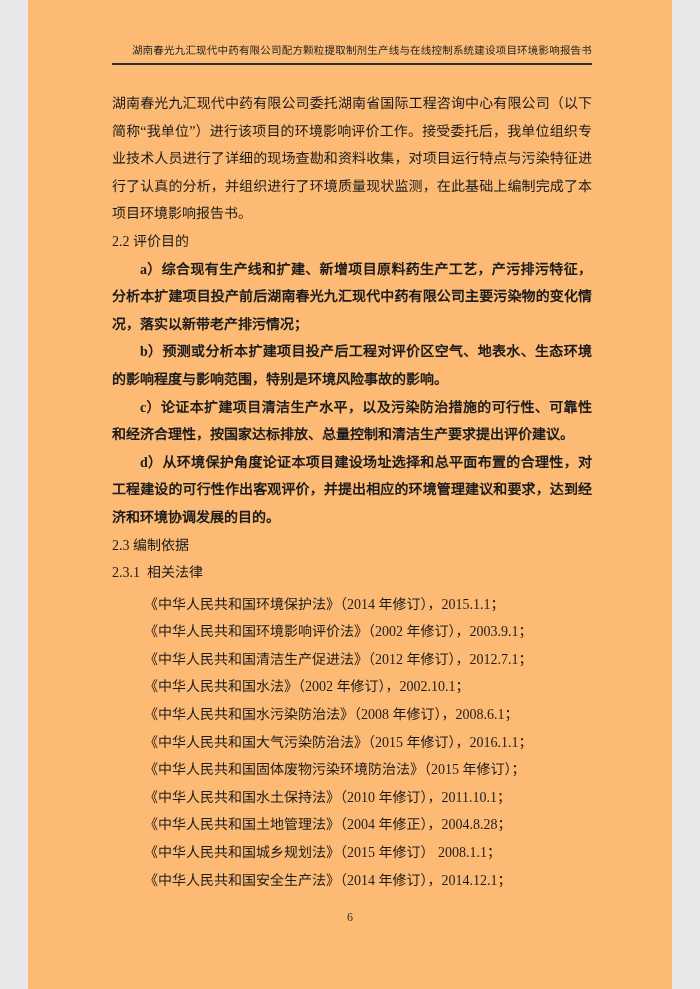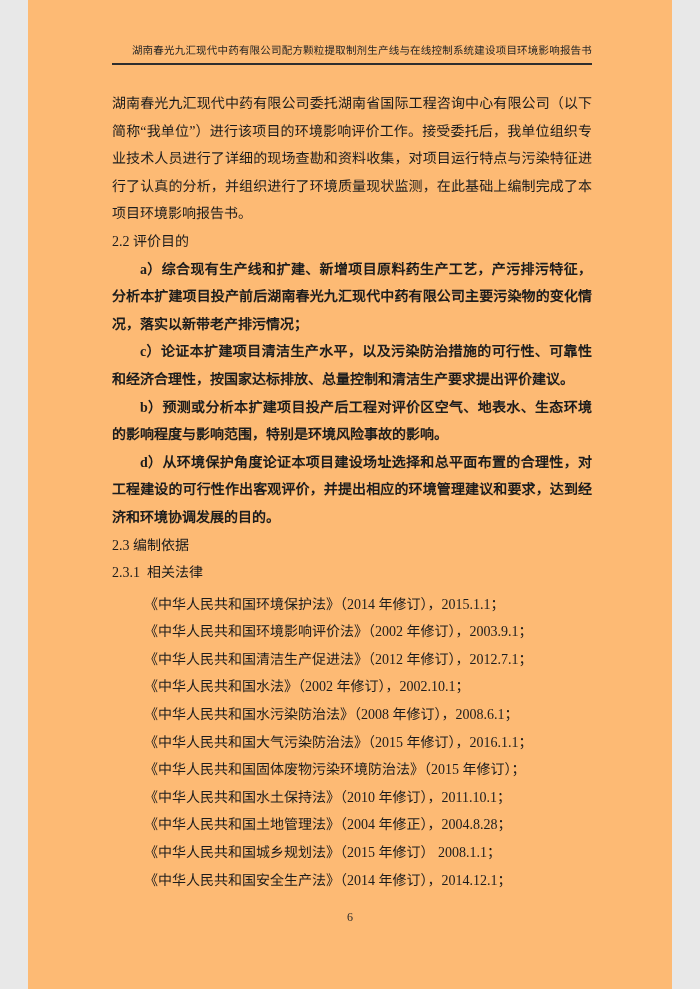--- a/index.html
+++ b/index.html
@@ -76,23 +76,23 @@
   </div>
 
   <div class="doc-body">
 
     <p class="para">湖南春光九汇现代中药有限公司委托湖南省国际工程咨询中心有限公司（以下简称“我单位”）进行该项目的环境影响评价工作。接受委托后，我单位组织专业技术人员进行了详细的现场查勘和资料收集，对项目运行特点与污染特征进行了认真的分析，并组织进行了环境质量现状监测，在此基础上编制完成了本项目环境影响报告书。</p>
 
     <h2 class="heading">2.2 评价目的</h2>
 
     <p class="para indent">a）综合现有生产线和扩建、新增项目原料药生产工艺，产污排污特征，分析本扩建项目投产前后湖南春光九汇现代中药有限公司主要污染物的变化情况，落实以新带老产排污情况；</p>
 
+    <p class="para indent">b）预测或分析本扩建项目投产后工程对评价区空气、地表水、生态环境的影响程度与影响范围，特别是环境风险事故的影响。</p>
+
     <p class="para indent">c）论证本扩建项目清洁生产水平，以及污染防治措施的可行性、可靠性和经济合理性，按国家达标排放、总量控制和清洁生产要求提出评价建议。</p>
-
-    <p class="para indent">b）预测或分析本扩建项目投产后工程对评价区空气、地表水、生态环境的影响程度与影响范围，特别是环境风险事故的影响。</p>
 
     <p class="para indent">d）从环境保护角度论证本项目建设场址选择和总平面布置的合理性，对工程建设的可行性作出客观评价，并提出相应的环境管理建议和要求，达到经济和环境协调发展的目的。</p>
 
     <h2 class="heading">2.3 编制依据</h2>
 
     <h3 class="heading">2.3.1  相关法律</h3>
 
     <ul class="law-list">
       <li class="law-item">《中华人民共和国环境保护法》（2014 年修订），2015.1.1；</li>
       <li class="law-item">《中华人民共和国环境影响评价法》（2002 年修订），2003.9.1；</li>

